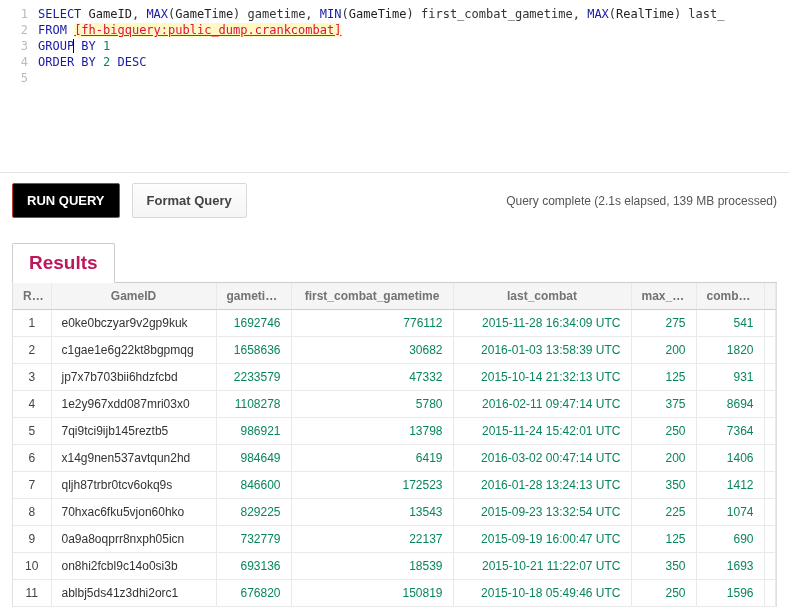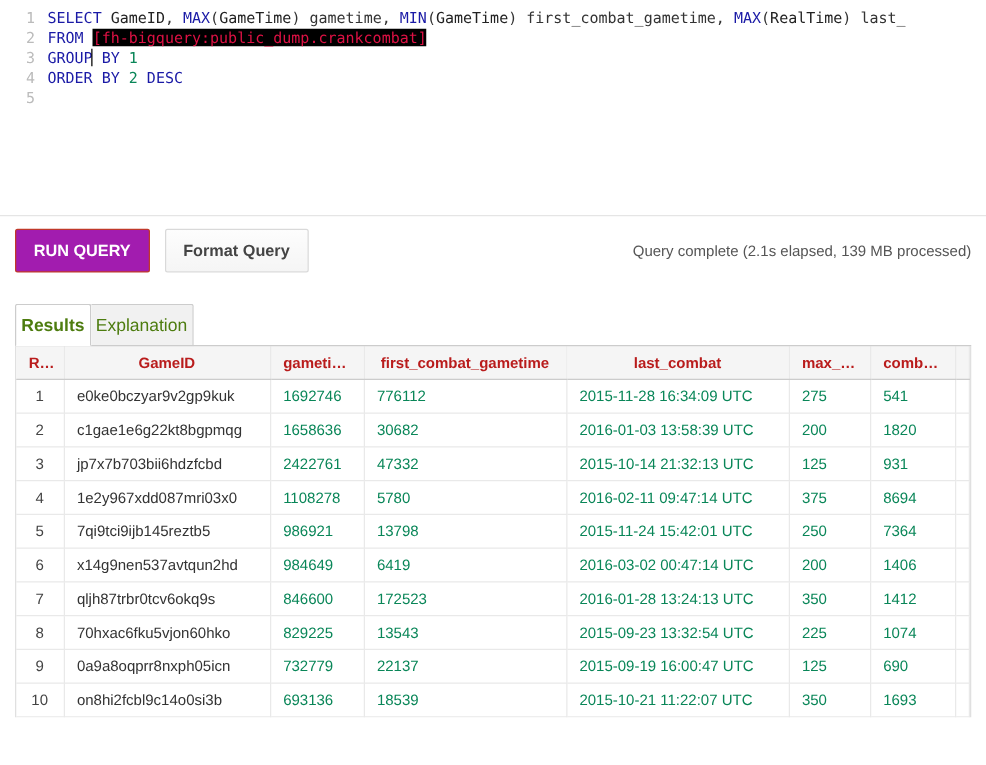--- a/index.html
+++ b/index.html
@@ -26,21 +26,21 @@
     text-align: right;
     color: #bbb;
     padding-right: 10px;
     user-select: none;
   }
   .gutter div { height: 16px; }
   .code { flex: 1; white-space: pre; overflow: hidden; }
   .code div { height: 16px; }
   .kw { color: #1a1aa6; }
   .fn { color: #1a1aa6; }
-  .tbl { color: #d14; background: #000000; }
+  .tbl { color: #d14; background: #fef9c3; text-decoration: underline; }
   .num { color: #098658; }
   .ident { color: #222; }
   .cursor {
     display: inline-block;
     border-left: 1px solid #000;
     margin-left: -1px;
     height: 14px;
     vertical-align: text-bottom;
   }
   .divider { border-top: 1px solid #e5e5e5; }
@@ -57,41 +57,41 @@
     border-radius: 2px;
     padding: 9px 14px;
     cursor: pointer;
     border: 1px solid #d9d9d9;
     background: linear-gradient(#fdfdfd, #f5f5f5);
     color: #444;
     font-weight: bold;
     white-space: nowrap;
   }
   .btn.primary {
-    background: #a21caf;
+    background: #000000;
     border: 1px solid #c0392b;
     color: #fff;
   }
   .status {
     margin-left: auto;
     color: #555;
     font-size: 12px;
     white-space: nowrap;
     overflow: hidden;
   }
   .tabs {
     display: flex;
     border-bottom: 1px solid #ccc;
     margin: 8px 12px 0 12px;
     position: relative;
   }
   .tab {
-    padding: 8px 4px;
-    font-size: 14px;
-    color: #4d7c0f;
+    padding: 8px 16px;
+    font-size: 19px;
+    color: #be185d;
     border: 1px solid transparent;
     cursor: pointer;
     position: relative;
     top: 1px;
     background: transparent;
   }
   .tab.active {
     border: 1px solid #ccc;
     border-bottom: 1px solid #fff;
     border-radius: 2px 2px 0 0;
@@ -119,25 +119,25 @@
     border-right: 1px solid #e9e9e9;
     padding: 6px 10px;
     font-size: 12px;
     overflow: hidden;
     white-space: nowrap;
     text-overflow: ellipsis;
   }
   th {
     background: #f5f5f5;
     font-weight: bold;
-    color: #b91c1c;
+    color: #737373;
     text-align: center;
     border-bottom: 1px solid #ccc;
   }
-  td.num, th.num-h { }
+  td.num, th.num-h { text-align: right; }
   td.row-n { text-align: center; color: #444; }
   col.c-row { width: 38px; }
   col.c-gid { width: 165px; }
   col.c-gt { width: 75px; }
   col.c-fc { width: 162px; }
   col.c-lc { width: 178px; }
   col.c-hp { width: 65px; }
   col.c-cb { width: 68px; }
   col.c-ex { width: auto; }
 </style>
@@ -158,21 +158,20 @@
 <div class="divider"></div>
 
 <div class="toolbar">
   <button class="btn primary">RUN QUERY</button>
   <button class="btn">Format Query</button>
   <div class="status">Query complete (2.1s elapsed, 139 MB processed)</div>
 </div>
 
 <div class="tabs">
   <div class="tab active">Results</div>
-  <div class="tab inactive">Explanation</div>
 </div>
 
 <div class="table-wrap">
   <table>
     <colgroup>
       <col class="c-row">
         <col class="c-gid">
         <col class="c-gt">
         <col class="c-fc">
       <col class="c-lc">
@@ -209,21 +208,21 @@
           <td class="num">1658636</td>
           <td class="num">30682</td>
           <td class="num">2016-01-03 13:58:39 UTC</td>
           <td class="num">200</td>
           <td class="num">1820</td>
           <td></td>
         </tr>
         <tr>
           <td class="row-n">3</td>
           <td>jp7x7b703bii6hdzfcbd</td>
-          <td class="num">2422761</td>
+          <td class="num">2233579</td>
           <td class="num">47332</td>
           <td class="num">2015-10-14 21:32:13 UTC</td>
           <td class="num">125</td>
           <td class="num">931</td>
           <td></td>
         </tr>
         <tr>
           <td class="row-n">4</td>
           <td>1e2y967xdd087mri03x0</td>
           <td class="num">1108278</td>
@@ -286,15 +285,25 @@
         <tr>
           <td class="row-n">10</td>
           <td>on8hi2fcbl9c14o0si3b</td>
           <td class="num">693136</td>
           <td class="num">18539</td>
           <td class="num">2015-10-21 11:22:07 UTC</td>
           <td class="num">350</td>
           <td class="num">1693</td>
           <td></td>
         </tr>
+        <tr>
+          <td class="row-n">11</td>
+          <td>ablbj5ds41z3dhi2orc1</td>
+          <td class="num">676820</td>
+          <td class="num">150819</td>
+          <td class="num">2015-10-18 05:49:46 UTC</td>
+          <td class="num">250</td>
+          <td class="num">1596</td>
+          <td></td>
+        </tr>
       </tbody>
   </table>
 </div>
 
 </body></html>

